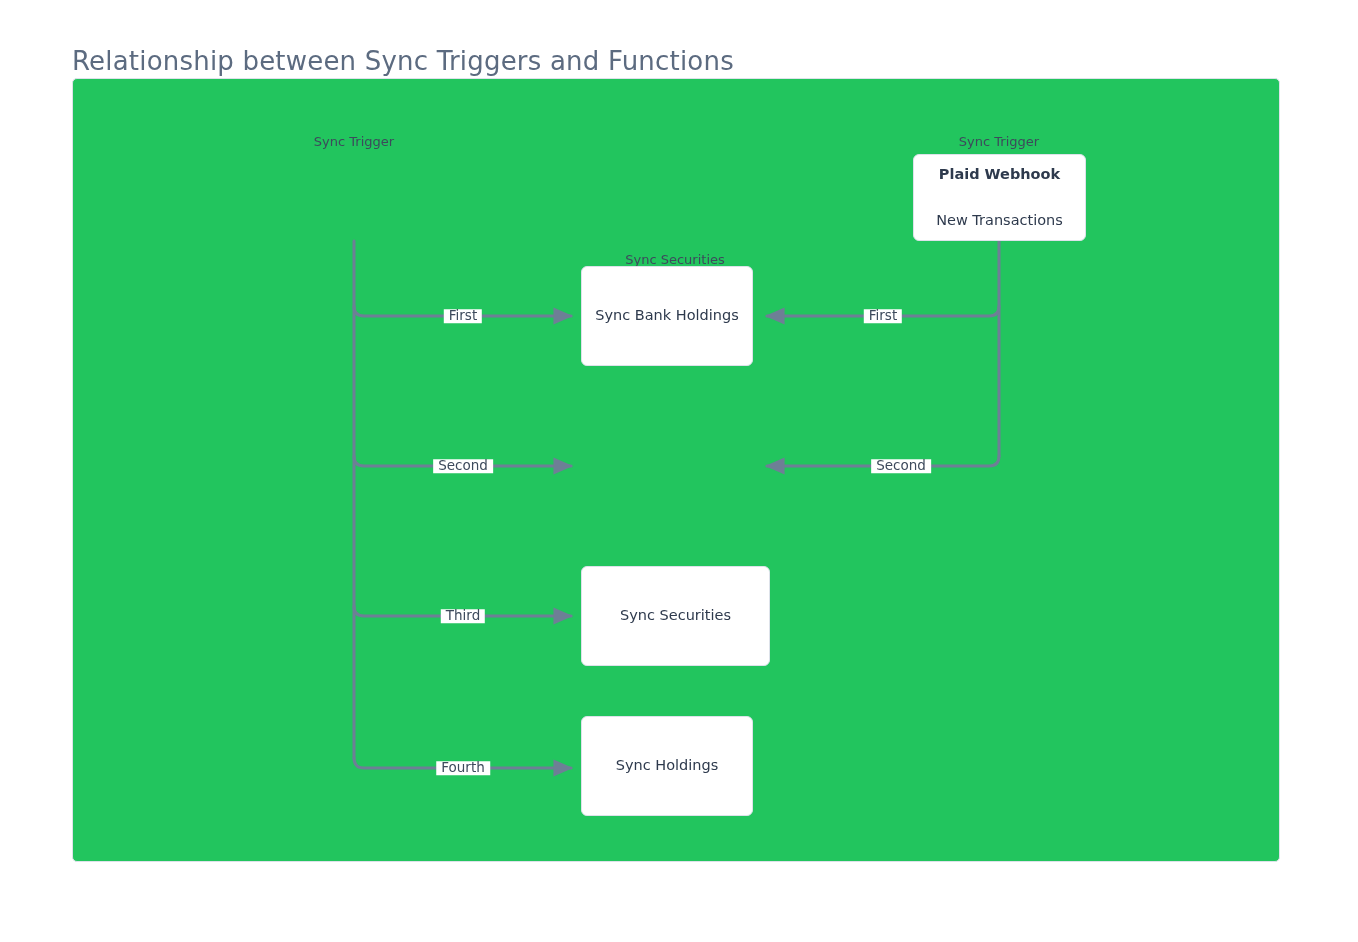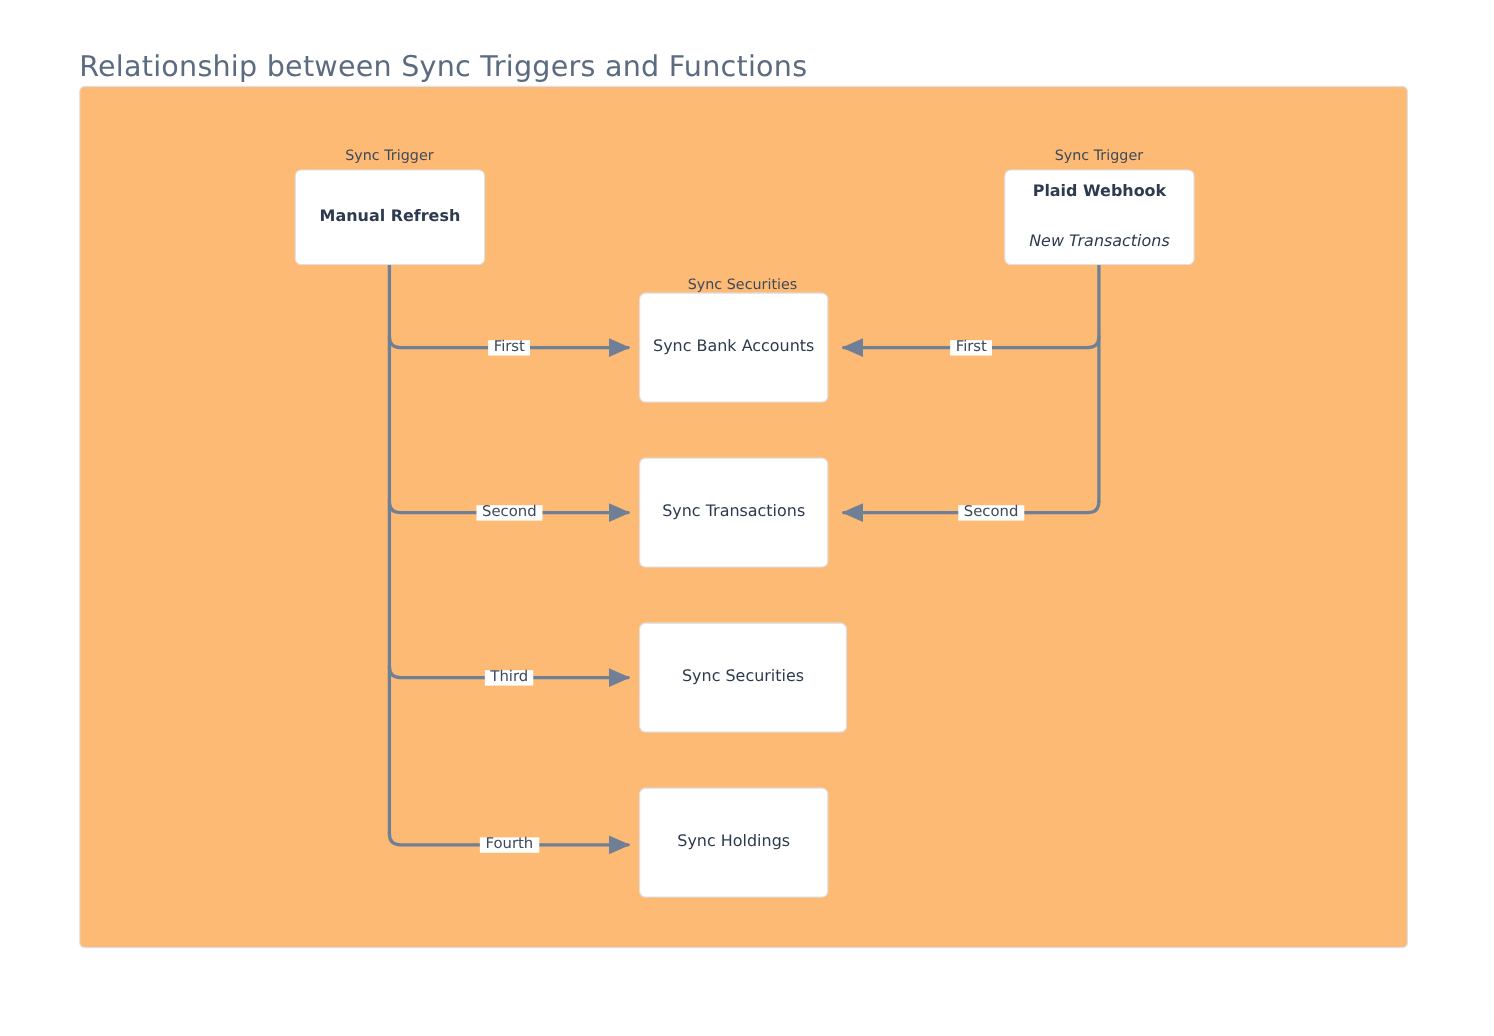--- a/index.html
+++ b/index.html
@@ -25,21 +25,21 @@
     white-space: nowrap;
   }
   #diagram-canvas {
     position: absolute;
     left: 72px;
     top: 78px;
     width: 1208px;
     height: 784px;
     border: 1.5px solid #dde2ea;
     border-radius: 5px;
-    background: #fdba74;
+    background: #22c55e;
     box-sizing: border-box;
   }
   #edge-layer {
     position: absolute;
     left: 0;
     top: 0;
     width: 1208px;
     height: 784px;
     pointer-events: none;
   }
@@ -61,21 +61,20 @@
     line-height: 1.45;
   }
   .node-title.bold {
     font-weight: 700;
   }
   .node-sub {
     font-size: 14.5px;
     color: #2e3a4d;
     line-height: 1.45;
     font-weight: 400;
-    font-style: italic;
   }
   .group-label {
     position: absolute;
     font-size: 13px;
     color: #3d4a5c;
     white-space: nowrap;
     text-align: center;
     transform: translateX(-50%);
   }
   .edge-label {
@@ -123,36 +122,30 @@
       <path d="M 926 227 Q 926 237 916 237 L 694 237" marker-end="url(#arrow-right)"></path>
 
       <path d="M 926 377 Q 926 387 916 387 L 694 387" marker-end="url(#arrow-right)"></path>
     </g>
   </svg>
 
   <div class="group-label" style="left:281px; top:55px;">Sync Trigger</div>
   <div class="group-label" style="left:926px; top:55px;">Sync Trigger</div>
   <div class="group-label" style="left:602px; top:173px;">Sync Securities</div>
 
-  <div class="node" style="left:195px; top:75px; width:173px; height:87px;">
-    <div class="node-title bold">Manual Refresh</div>
-  </div>
 
   <div class="node" style="left:840px; top:75px; width:173px; height:87px;gap:24px;">
     <div class="node-title bold">Plaid Webhook</div>
     <div class="node-sub">New Transactions</div>
   </div>
 
   <div class="node" style="left:508px; top:187px; width:172px; height:100px;">
-    <div class="node-title">Sync Bank Accounts</div>
+    <div class="node-title">Sync Bank Holdings</div>
   </div>
 
-  <div class="node" style="left:508px; top:337px; width:172px; height:100px;">
-    <div class="node-title">Sync Transactions</div>
-  </div>
 
   <div class="node" style="left:508px; top:487px; width:189px; height:100px;">
     <div class="node-title">Sync Securities</div>
   </div>
 
   <div class="node" style="left:508px; top:637px; width:172px; height:100px;">
     <div class="node-title">Sync Holdings</div>
   </div>
 
   <div class="edge-label" style="left:390px; top:237px;">First</div>

